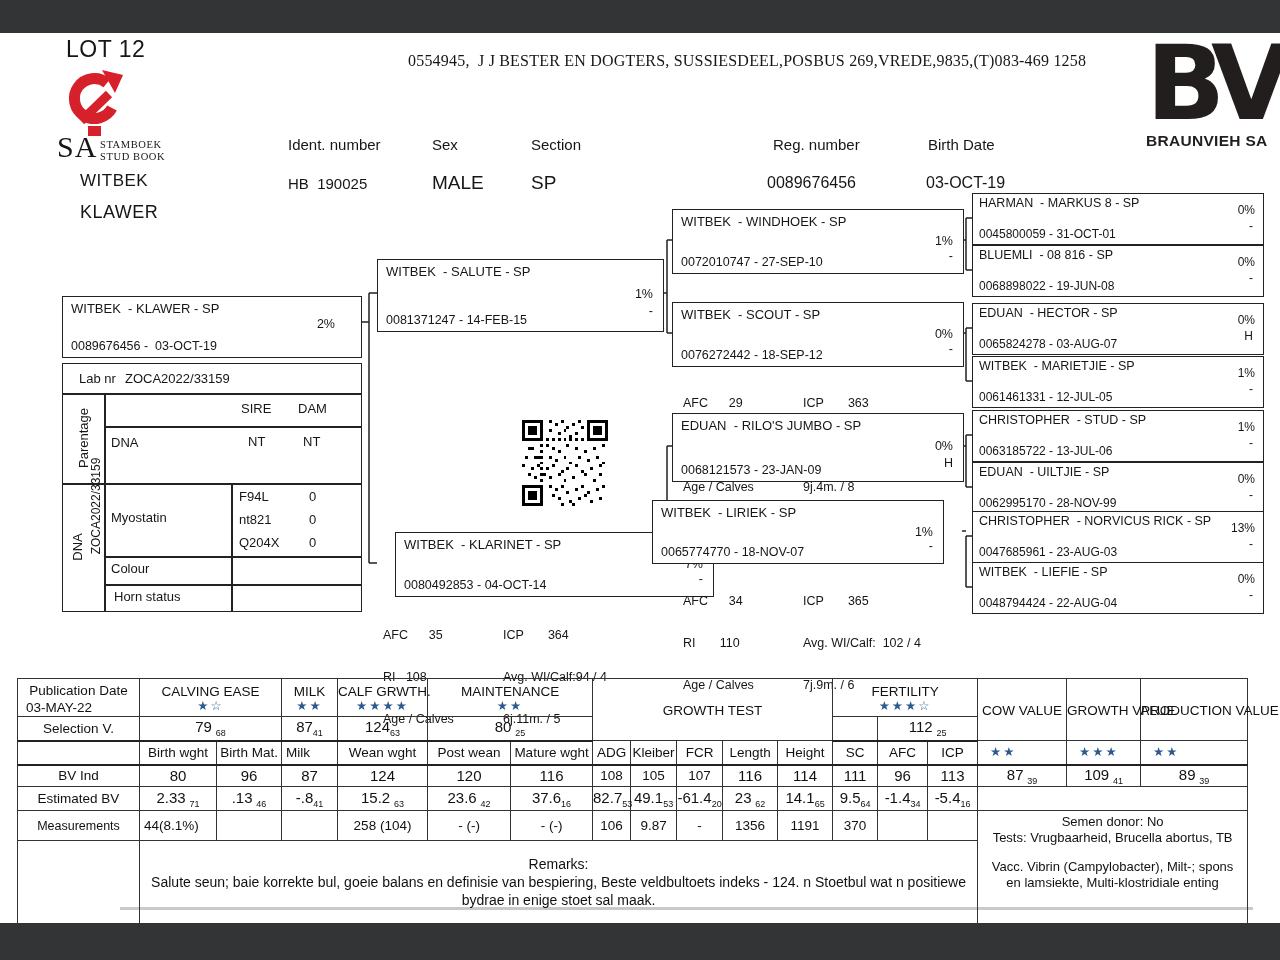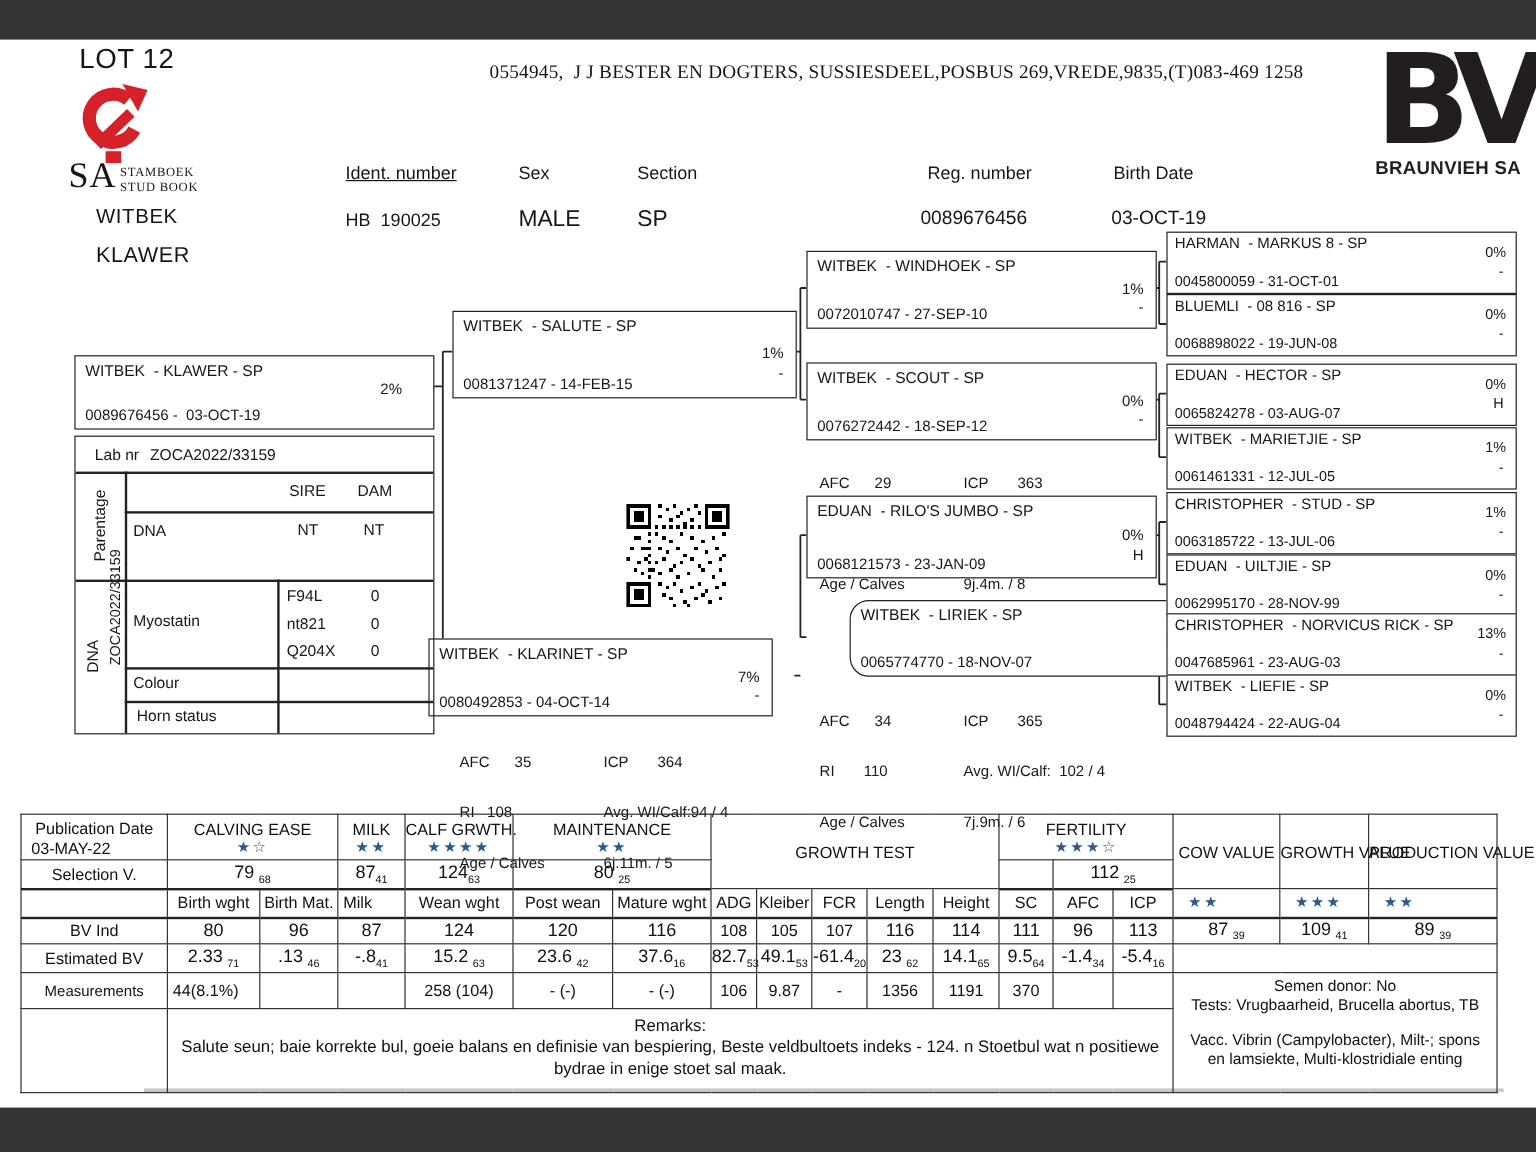--- a/index.html
+++ b/index.html
@@ -44,21 +44,21 @@
   table.perf td{border:1px solid #333;padding:0;text-align:center;overflow:visible;white-space:nowrap;}
   table.perf .thick-b{border-bottom:2px solid #222;}
   .ghead{font-size:13.5px;line-height:15px;padding-top:2px;}
   .stars{color:#2d5a8e;font-size:12.5px;letter-spacing:2px;line-height:14px;}
   .stars.left{text-align:left;padding-left:12px;}
   .selv{font-size:15px;}
   sub.sm{font-size:9px;}
   .num{font-size:15px;}
   .meas{font-size:13.5px;}
   .lbl-cell{font-size:13.5px;}
-  .remarks-cell{text-align:right;vertical-align:top;padding:4px 8px !important;font-size:14px;white-space:normal !important;line-height:18px;}
+  .remarks-cell{text-align:right;vertical-align:top;padding:14px 8px !important;font-size:14px;white-space:normal !important;line-height:18px;}
   .notes-cell{text-align:left;vertical-align:top;padding:3px 7px !important;font-size:13px;white-space:normal !important;line-height:16px;}
   .grayline{position:absolute;left:120px;top:907px;width:1133px;height:3px;background:#c9c9c9;}
 </style>
 </head>
 <body>
 
 <div class="stage">
 
   <div class="bar" style="top:0;height:33px;"></div>
   <div class="bar" style="top:923px;height:37px;"></div>
@@ -77,21 +77,21 @@
   <div class="abs sa-word sa-small" style="left:100px;top:139px;">STAMBOEK</div>
   <div class="abs sa-word sa-small" style="left:100px;top:151px;">STUD BOOK</div>
   <div class="abs aname" style="left:80px;top:171px;">WITBEK</div>
   <div class="abs aname" style="left:80px;top:202px;font-size:18px;">KLAWER</div>
 
   <div class="abs" style="left:1146px;top:34px;width:122px;">
     <div class="bvletters"><span>B</span><span>V</span></div>
     <div class="bvlabel">BRAUNVIEH SA</div>
   </div>
 
-  <div class="abs flabel" style="left:288px;top:136px;text-decoration:underline;">Ident. number</div>
+  <div class="abs flabel" style="left:288px;top:136px;">Ident. number</div>
   <div class="abs fval" style="left:288px;top:175px;">HB  190025</div>
   <div class="abs flabel" style="left:432px;top:136px;">Sex</div>
   <div class="abs fval big" style="left:432px;top:172px;">MALE</div>
   <div class="abs flabel" style="left:531px;top:136px;">Section</div>
   <div class="abs fval big" style="left:531px;top:172px;">SP</div>
   <div class="abs flabel" style="left:773px;top:136px;">Reg. number</div>
   <div class="abs fval med" style="left:767px;top:174px;">0089676456</div>
   <div class="abs flabel" style="left:928px;top:136px;">Birth Date</div>
   <div class="abs fval med" style="left:926px;top:174px;">03-OCT-19</div>
 
@@ -111,21 +111,21 @@
     <div class="pid">0089676456 -  03-OCT-19</div>
   </div>
 
   <div class="pbox" style="left:377px;top:259px;width:285px;height:71px;">
     <div class="pname">WITBEK  - SALUTE - SP</div>
     <div class="ppct">1%</div>
     <div class="psym">-</div>
     <div class="pid">0081371247 - 14-FEB-15</div>
   </div>
 
-  <div class="pbox" style="left:357px;top:532px;width:285px;height:63px;">
+  <div class="pbox" style="left:395px;top:532px;width:285px;height:63px;padding-left:32px;">
     <div class="pname">WITBEK  - KLARINET - SP</div>
     <div class="ppct">7%</div>
     <div class="psym">-</div>
     <div class="pid">0080492853 - 04-OCT-14</div>
   </div>
   <div class="stats" style="left:383px;top:600px;">
     <div class="sc1">
       <div>AFC      35</div>
       <div>RI   108</div>
       <div>Age / Calves</div>
@@ -163,21 +163,21 @@
     </div>
   </div>
 
   <div class="pbox" style="left:672px;top:413px;width:290px;height:67px;">
     <div class="pname">EDUAN  - RILO'S JUMBO - SP</div>
     <div class="ppct">0%</div>
     <div class="psym">H</div>
     <div class="pid">0068121573 - 23-JAN-09</div>
   </div>
 
-  <div class="pbox" style="left:708px;top:500px;width:290px;height:62px;border-radius:16px;">
+  <div class="pbox" style="left:652px;top:500px;width:290px;height:62px;">
     <div class="pname">WITBEK  - LIRIEK - SP</div>
     <div class="ppct">1%</div>
     <div class="psym">-</div>
     <div class="pid">0065774770 - 18-NOV-07</div>
   </div>
   <div class="stats" style="left:683px;top:566px;">
     <div class="sc1">
       <div>AFC      34</div>
       <div>RI       110</div>
       <div>Age / Calves</div>

